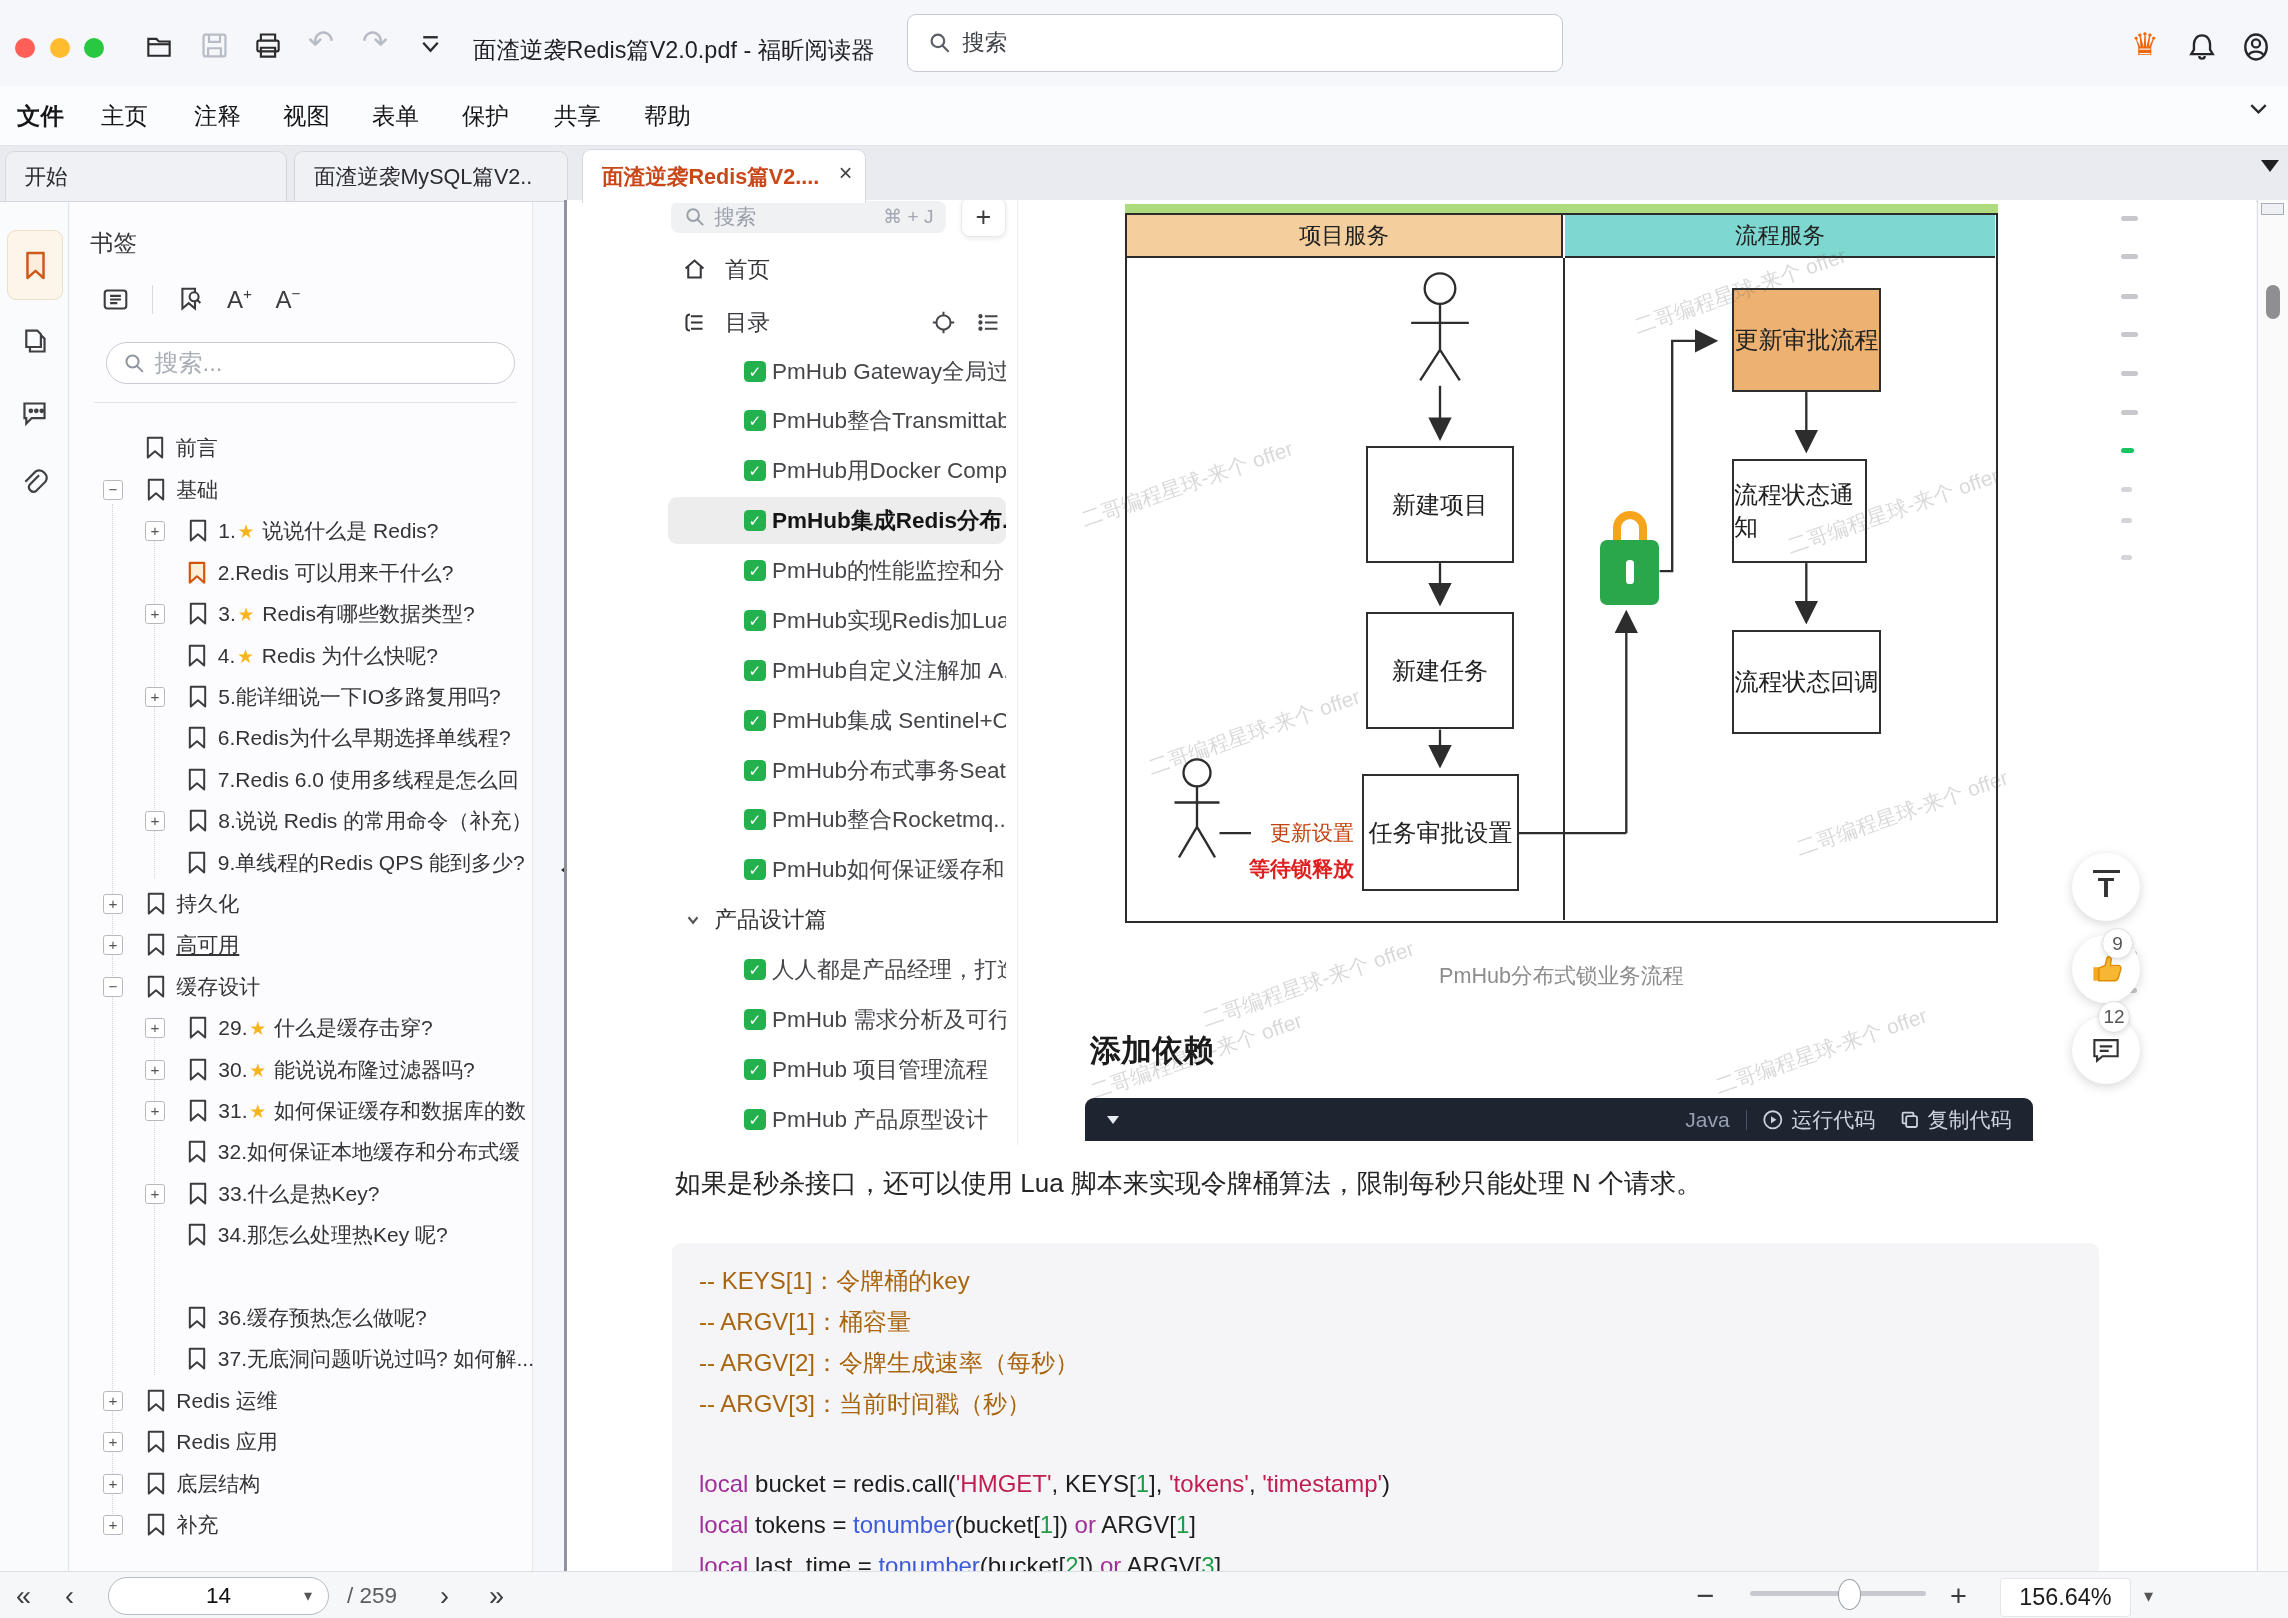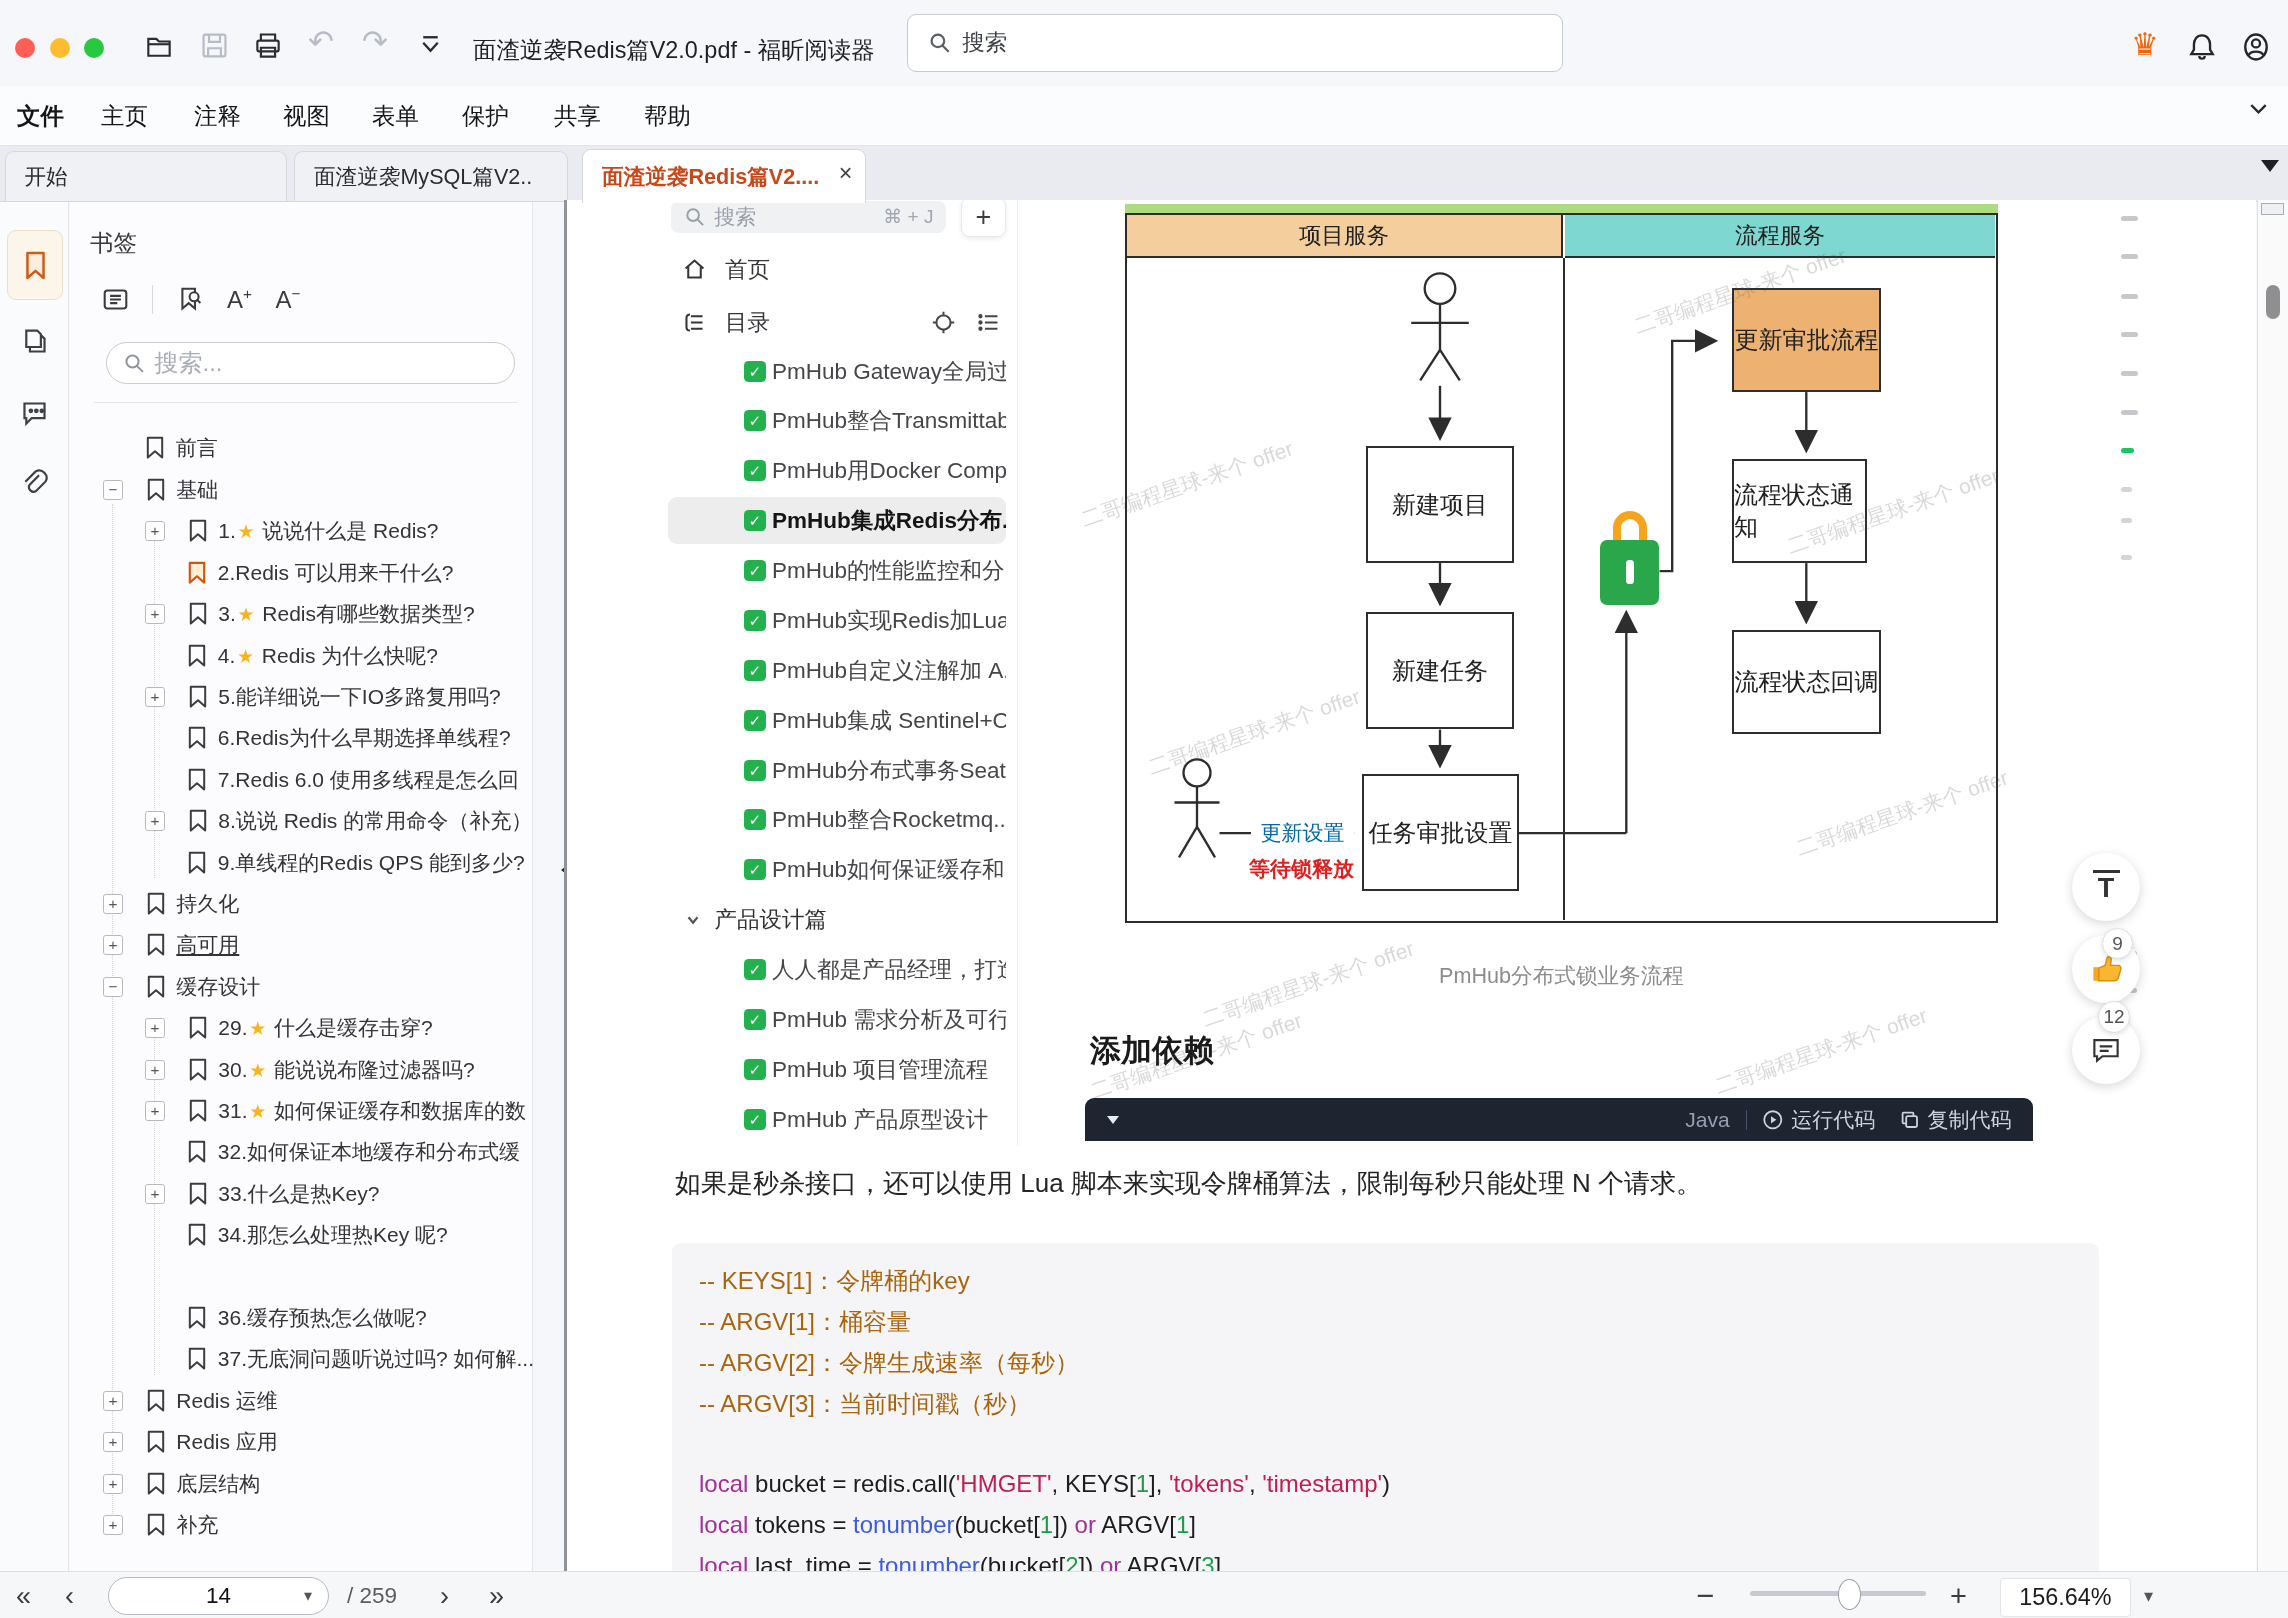--- a/index.html
+++ b/index.html
@@ -75,21 +75,21 @@
   
   .gstrip{position:absolute;left:558px;top:3.6px;width:873px;height:9px;background:#aedb7e;}
   .frame{position:absolute;left:558px;top:12.6px;width:873px;height:710px;border:2.3px solid #2c2c2c;background:#fff;}
   .lanehead{position:absolute;top:0;height:43px;border-bottom:2.3px solid #2c2c2c;display:flex;align-items:center;justify-content:center;font-size:22.5px;color:#222;}
   .midline{position:absolute;left:436px;top:43px;width:2.3px;height:662px;background:#2c2c2c;}
   .fbox{position:absolute;border:2.3px solid #2e2e2e;background:#fff;display:flex;align-items:center;justify-content:center;font-size:24px;color:#222;z-index:2;}
   .wm{position:absolute;color:rgba(80,80,80,.22);font-size:21px;white-space:nowrap;transform:rotate(-19deg);z-index:3;}
   .lockbody{position:absolute;left:1033px;top:340px;width:59px;height:65px;background:#2aa64b;border-radius:7.2px;z-index:2;}
   .lockslot{position:absolute;left:26px;top:20px;width:8px;height:24px;background:#fff;border-radius:3.6px;}
   .lockshackle{position:absolute;left:1046px;top:311px;width:34px;height:32px;border:8px solid #f7a41d;border-bottom:none;border-radius:17px 17px 0 0;z-index:2;}
-  .flowlbl{position:absolute;left:684px;top:618px;width:103px;height:29px;background:#fff;z-index:4;font-size:21px;color:#0369a1;text-align:center;line-height:29px;}
+  .flowlbl{position:absolute;left:684px;top:618px;width:103px;height:29px;background:#fff;z-index:4;font-size:21px;color:#c2410c;text-align:right;line-height:29px;}
   .waitlbl{position:absolute;left:682px;top:655px;font-size:21px;color:#e02020;font-weight:bold;z-index:4;}
   .caption{position:absolute;left:558px;top:761px;width:873px;text-align:center;font-size:21.6px;color:#8c8c8c;}
   .h2{position:absolute;left:523px;top:830px;font-size:31px;font-weight:bold;color:#1a1a1a;}
   .codebar{position:absolute;left:518px;top:898px;width:948px;height:43px;background:#1e2530;border-radius:9px 9px 0 0;display:flex;align-items:center;padding:0 21.6px;z-index:2;}
   .codebar .car{width:0;height:0;border:6.3px solid transparent;border-top:8px solid #e8ebf2;margin-top:7.2px;}
   .codebar .lang{margin-left:auto;font-size:21px;color:#97a0b3;}
   .codebar .bdiv{width:0.9px;height:20px;background:#49526b;margin:0 16px;}
   .codebar .act{display:flex;align-items:center;gap:7.2px;font-size:21px;color:#ccd2de;margin-right:23.4px;}
   .codebar .act:last-child{margin-right:0;}
   .para{position:absolute;left:108px;top:966px;width:1368px;font-size:26px;color:#252525;}

